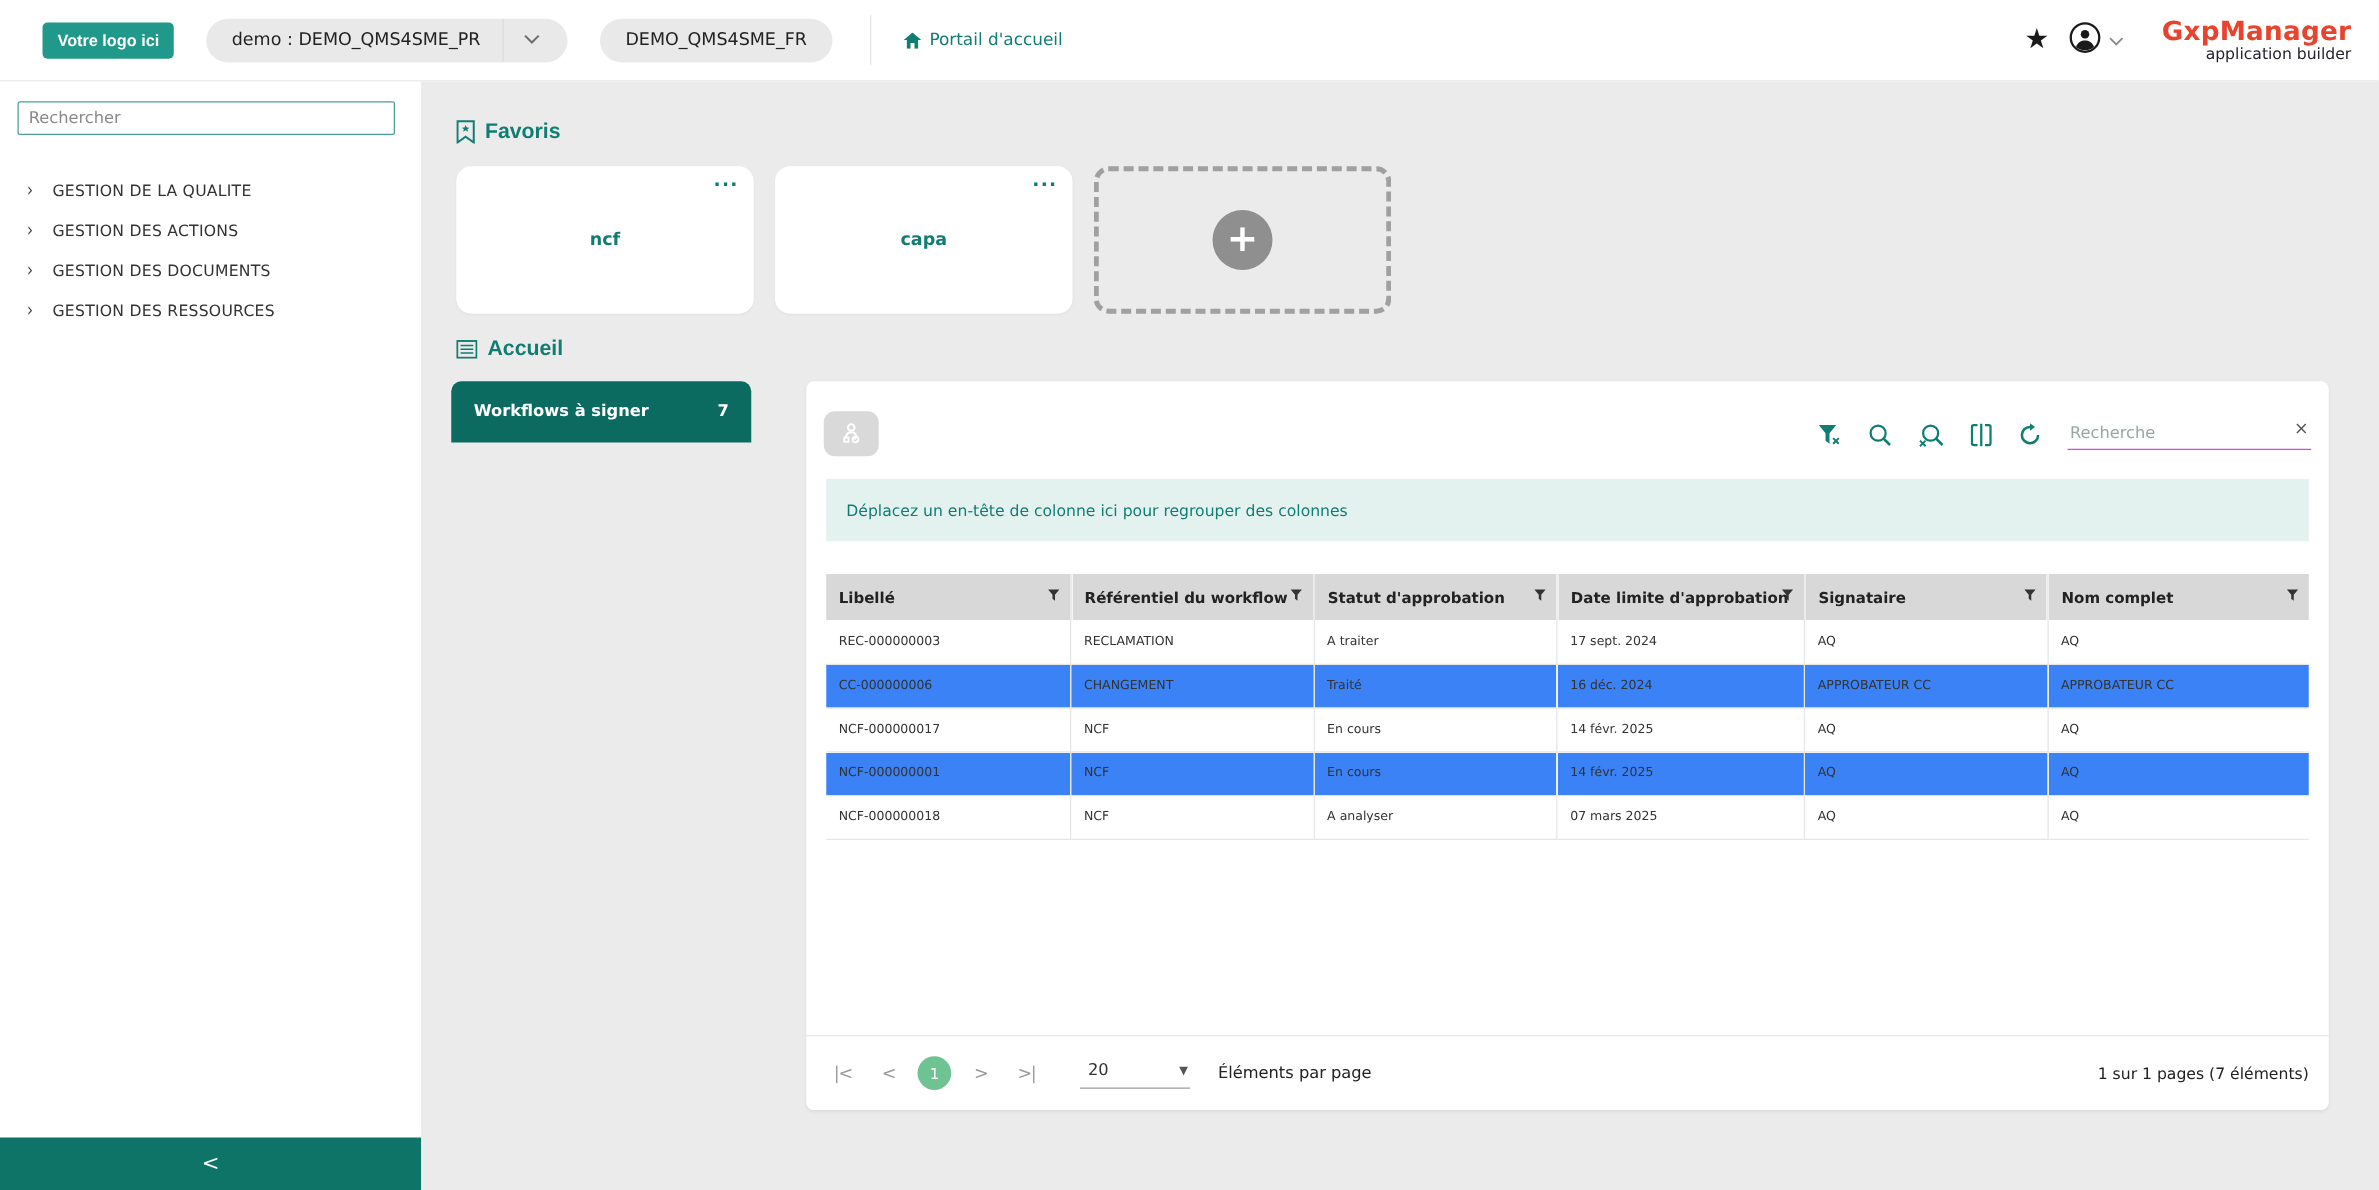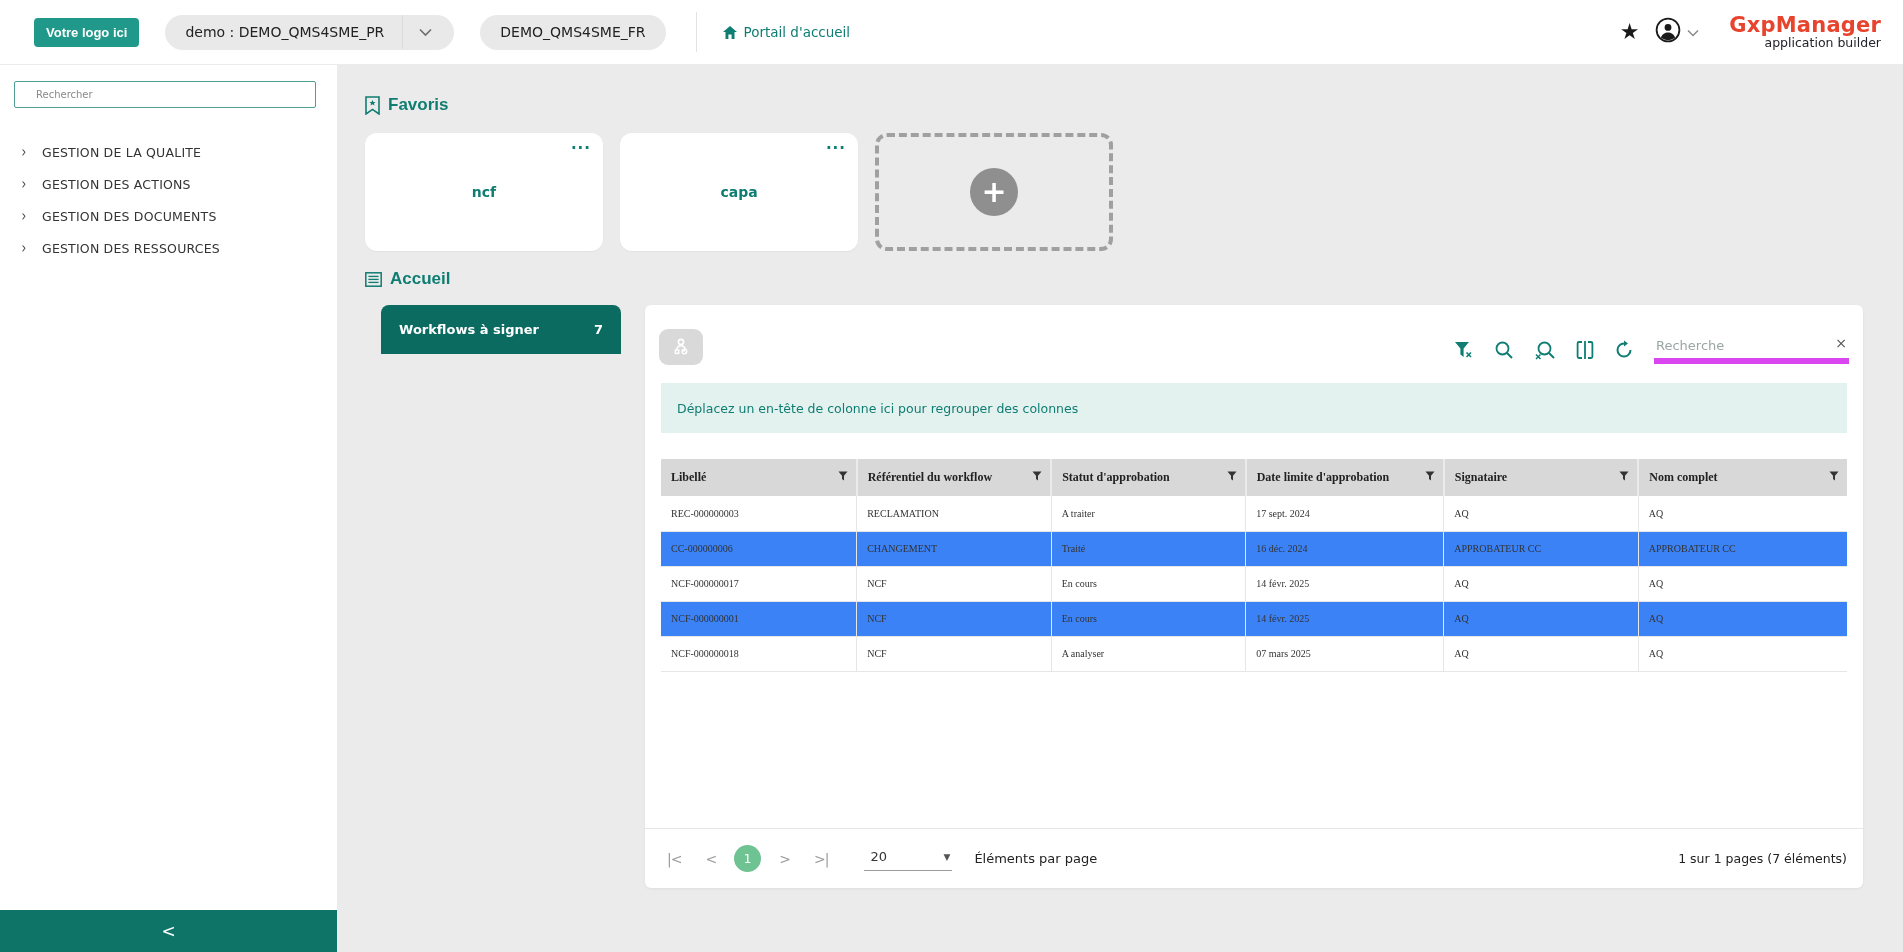--- a/index.html
+++ b/index.html
@@ -21,21 +21,21 @@
   .star-ico { font-size:22px; color:#1a1a1a; cursor:pointer; line-height:1; }
   .user-wrap { display:flex; align-items:center; gap:6px; cursor:pointer; }
   .brand { text-align:right; line-height:1.05; margin-left:14px; }
   .brand .brand-name { color:#e8432d; font-size:21px; font-weight:bold; letter-spacing:0.2px; }
   .brand .brand-tag { color:#23232e; font-size:12.5px; }
 
   
   .sidebar { position:absolute; top:65px; left:0; width:337px; height:887px; background:#ffffff; }
   .side-search { margin:16px 14px 0 14px; }
   .side-search input { width:302px; height:27px; border:1px solid #4f9e96; border-radius:2px;
-                       font-size:10px; padding:0 21px; color:#333; outline:none;
+                       font-size:13px; padding:0 8px; color:#333; outline:none;
                        font-family:"DejaVu Sans","Liberation Sans",sans-serif; }
   .side-search input::placeholder { color:#8a8a8a; }
   .side-menu { margin-top:28px; }
   .side-item { display:flex; align-items:center; height:32px; cursor:pointer; font-size:12.5px;
                color:#333; letter-spacing:0.2px; }
   .side-item .arrow { color:#444; font-size:12px; width:20px; text-align:center; margin-left:14px;
                       margin-right:8px; transform:scaleY(1.25); display:inline-block; }
   .side-collapse { position:absolute; bottom:0; left:0; width:337px; height:42px; background:#0e7468;
                    display:flex; align-items:center; justify-content:center; cursor:pointer; }
   .side-collapse .collapse-arrow { color:#fff; font-size:17px; }
@@ -57,47 +57,47 @@
                           transform:translateY(-50%); color:#0f7d72; font-weight:bold; font-size:14px; }
   .fav-add { width:238px; height:118px; border:4px dashed #a0a0a0; border-radius:12px;
              display:flex; align-items:center; justify-content:center; cursor:pointer; }
   .fav-add .plus-circle { width:48px; height:48px; border-radius:50%; background:#8f8f8f; color:#fff;
                           font-size:30px; display:flex; align-items:center; justify-content:center;
                           font-weight:bold; line-height:1; }
 
   .accueil-head { position:absolute; top:204px; left:28px; }
 
   
-  .wf-tabs { position:absolute; top:240px; left:44px; width:240px; }
+  .wf-tabs { position:absolute; top:240px; left:24px; width:240px; }
   .wf-tab { height:49px; display:flex; align-items:center; font-size:13px; padding:0 18px; cursor:pointer; }
   .wf-tab.active { background:#0b6b61; color:#fff; font-weight:bold; border-radius:8px 8px 0 0; }
   .wf-tab.inactive { background:#fff; color:#333; }
   .wf-tab .tab-count { margin-left:auto; font-size:13px; }
   .wf-tab.active .tab-count { color:#fff; font-weight:bold; }
   .wf-tab.inactive .tab-count { color:#0f7d72; }
 
   
   .grid-panel { position:absolute; top:240px; left:308px; width:1218px; height:583px; background:#fff;
                 border-radius:6px; box-shadow:0 1px 3px rgba(0,0,0,0.06); }
   .grid-toolbar { position:relative; height:64px; }
   .tb-disabled-btn { position:absolute; top:24px; left:14px; width:44px; height:36px; background:#d9d9d9;
                      border:none; border-radius:9px; display:flex; align-items:center; justify-content:center; }
   .tb-icons { position:absolute; top:30px; right:14px; display:flex; align-items:center; gap:20px; }
   .tb-ico { color:#0f7d72; cursor:pointer; display:inline-flex; }
   .tb-search { position:relative; width:195px; }
-  .tb-search input { width:195px; border:none; border-bottom:6px solid #d946ef; font-size:13px;
+  .tb-search input { width:195px; border:none; border-bottom:1px solid #d946ef; font-size:13px;
                      padding:2px 22px 5px 2px; color:#ef4444; outline:none; background:transparent;
                      font-family:"DejaVu Sans","Liberation Sans",sans-serif; }
   .tb-search input::placeholder { color:#9aa7a5; }
   .tb-search .clear-x { position:absolute; right:2px; top:0; color:#555; font-size:14px; cursor:pointer; }
 
   .group-band { margin:14px 16px 0 16px; background:#e3f2ef; height:50px; display:flex; align-items:center;
                 padding-left:16px; color:#0f7d72; font-size:12.5px; }
 
-  .grid-table { margin:26px 16px 0 16px; width:1186px; border-collapse:collapse; table-layout:fixed;font-family:Liberation Serif, serif; }
+  .grid-table { margin:26px 16px 0 16px; width:1186px; border-collapse:collapse; table-layout:fixed; }
   .grid-table th { background:#d8d8d8; font-size:12px; font-weight:bold; color:#222; text-align:left;
                    height:37px; padding:0 10px; border-right:2px solid #ebebeb; position:relative; cursor:pointer; }
   .grid-table th:last-child { border-right:none; }
   .grid-table th .funnel { position:absolute; right:8px; top:11px; color:#333; }
   .grid-table td { font-size:10px; color:#333; height:35px; padding:0 10px; border-bottom:1px solid #e6e6e6;
                    border-right:1px solid #e6e6e6; background:#fff; overflow:hidden; white-space:nowrap; }
   .grid-table td:last-child { border-right:none; }
   .grid-table tr.alt td { background:#3b82f6; }
   .redacted-bar { width:130px; height:11px; background:#000; }
 

